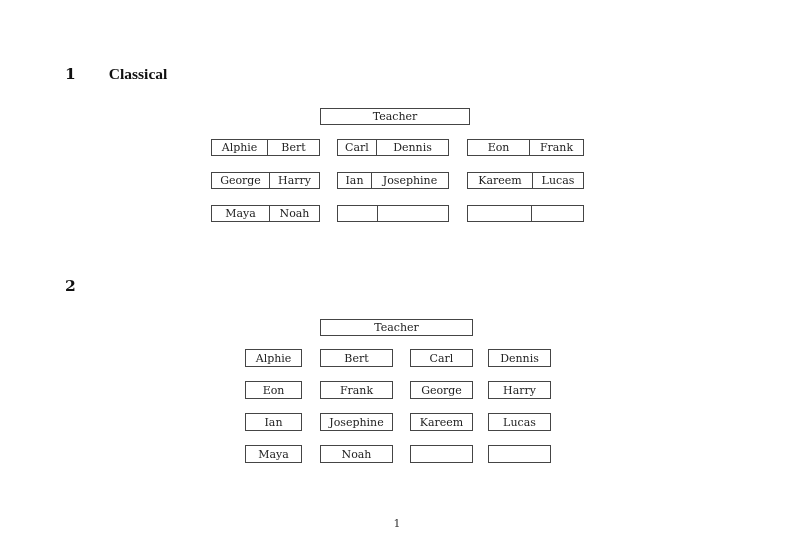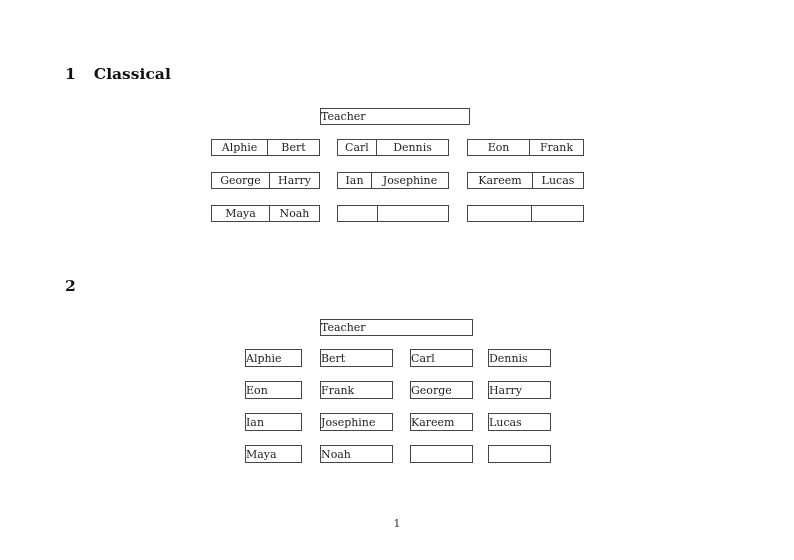--- a/index.html
+++ b/index.html
@@ -5,24 +5,24 @@
   html,body { margin:0; padding:0; background:#ffffff; }
   .page {
     position:relative; width:794px; height:560px; background:#ffffff;
     font-family:"DejaVu Serif","Liberation Serif",serif; color:#1f1f1f;
     overflow:hidden;
   }
   .section-heading {
     position:absolute; display:flex; align-items:baseline;
     font-weight:bold; font-size:15.5px; line-height:1.25; color:#111;
   }
-  .sec-title { margin-left:18px; }
+  .sec-title { margin-left:33px;font-family:Liberation Serif, serif; }
   .box {
     position:absolute; box-sizing:border-box; border:1px solid #454545;
-    display:flex; align-items:center; justify-content:flex-start;
+    display:flex; align-items:center; justify-content:center;
     font-size:11px; line-height:1; color:#222; background:#fff;
   }
   .desk {
     position:absolute; box-sizing:border-box; border:1px solid #454545;
     display:flex; background:#fff;
   }
   .desk .cell {
     box-sizing:border-box; display:flex; align-items:center; justify-content:center;
     font-size:11px; line-height:1; color:#222;
   }

